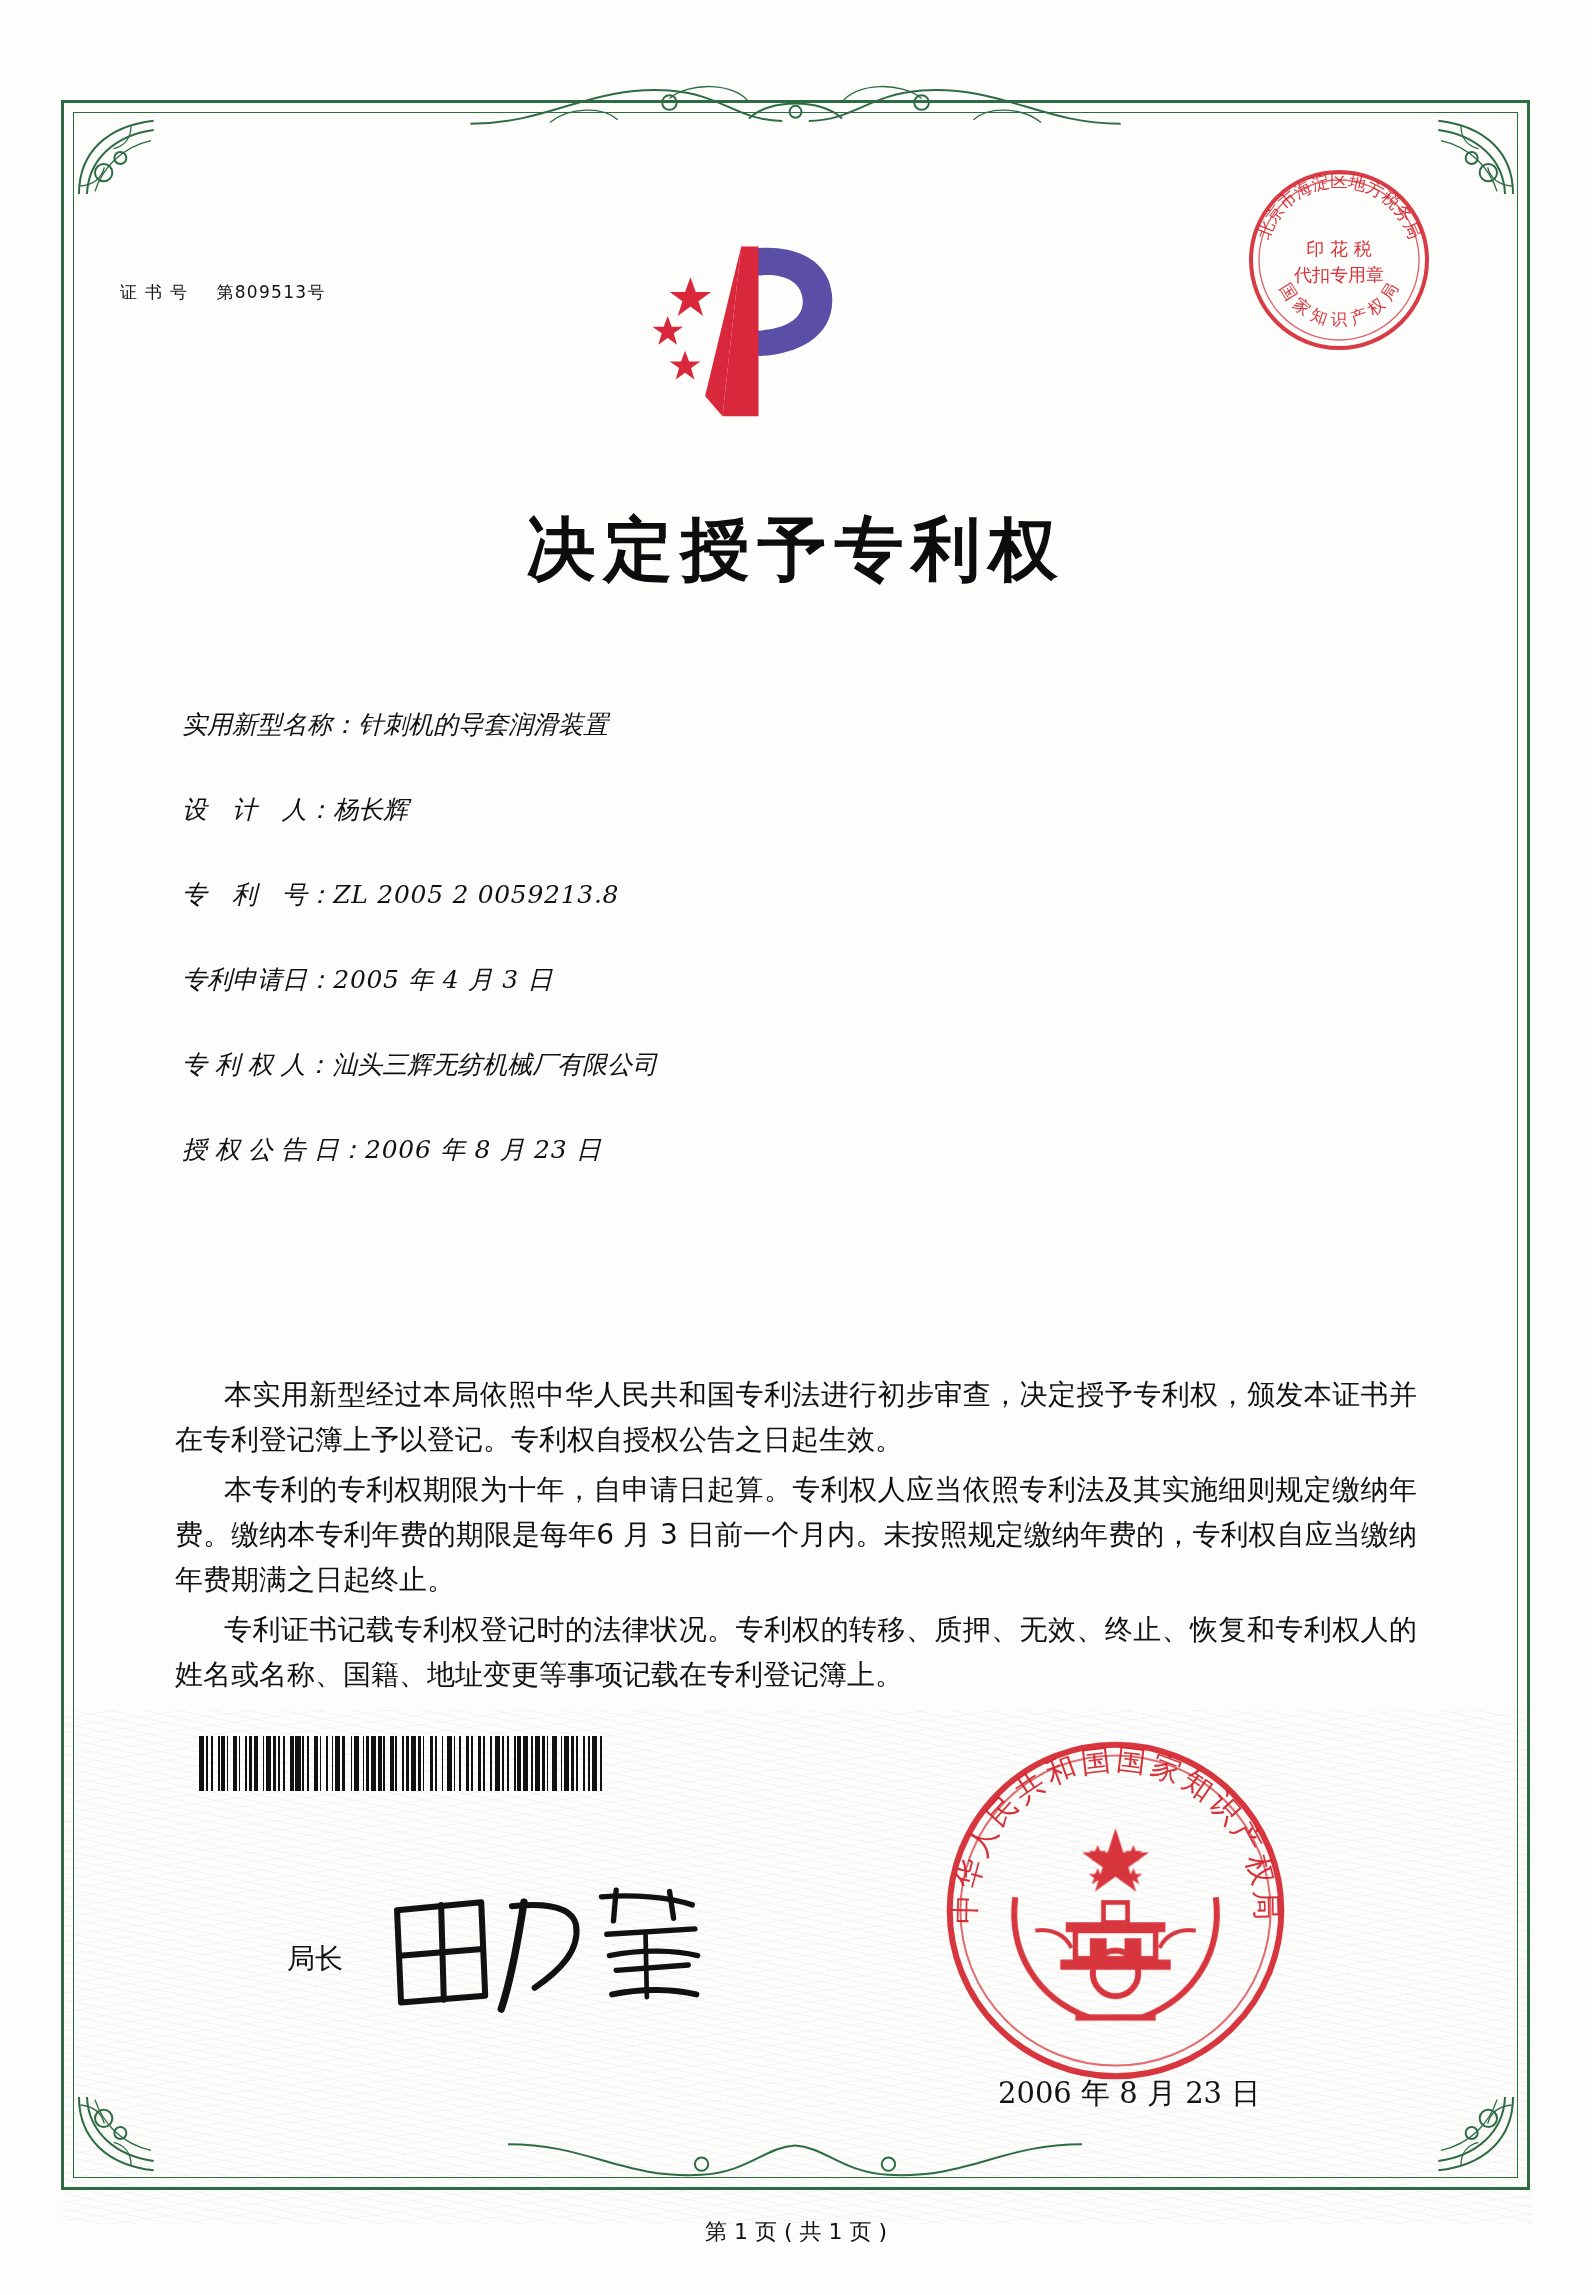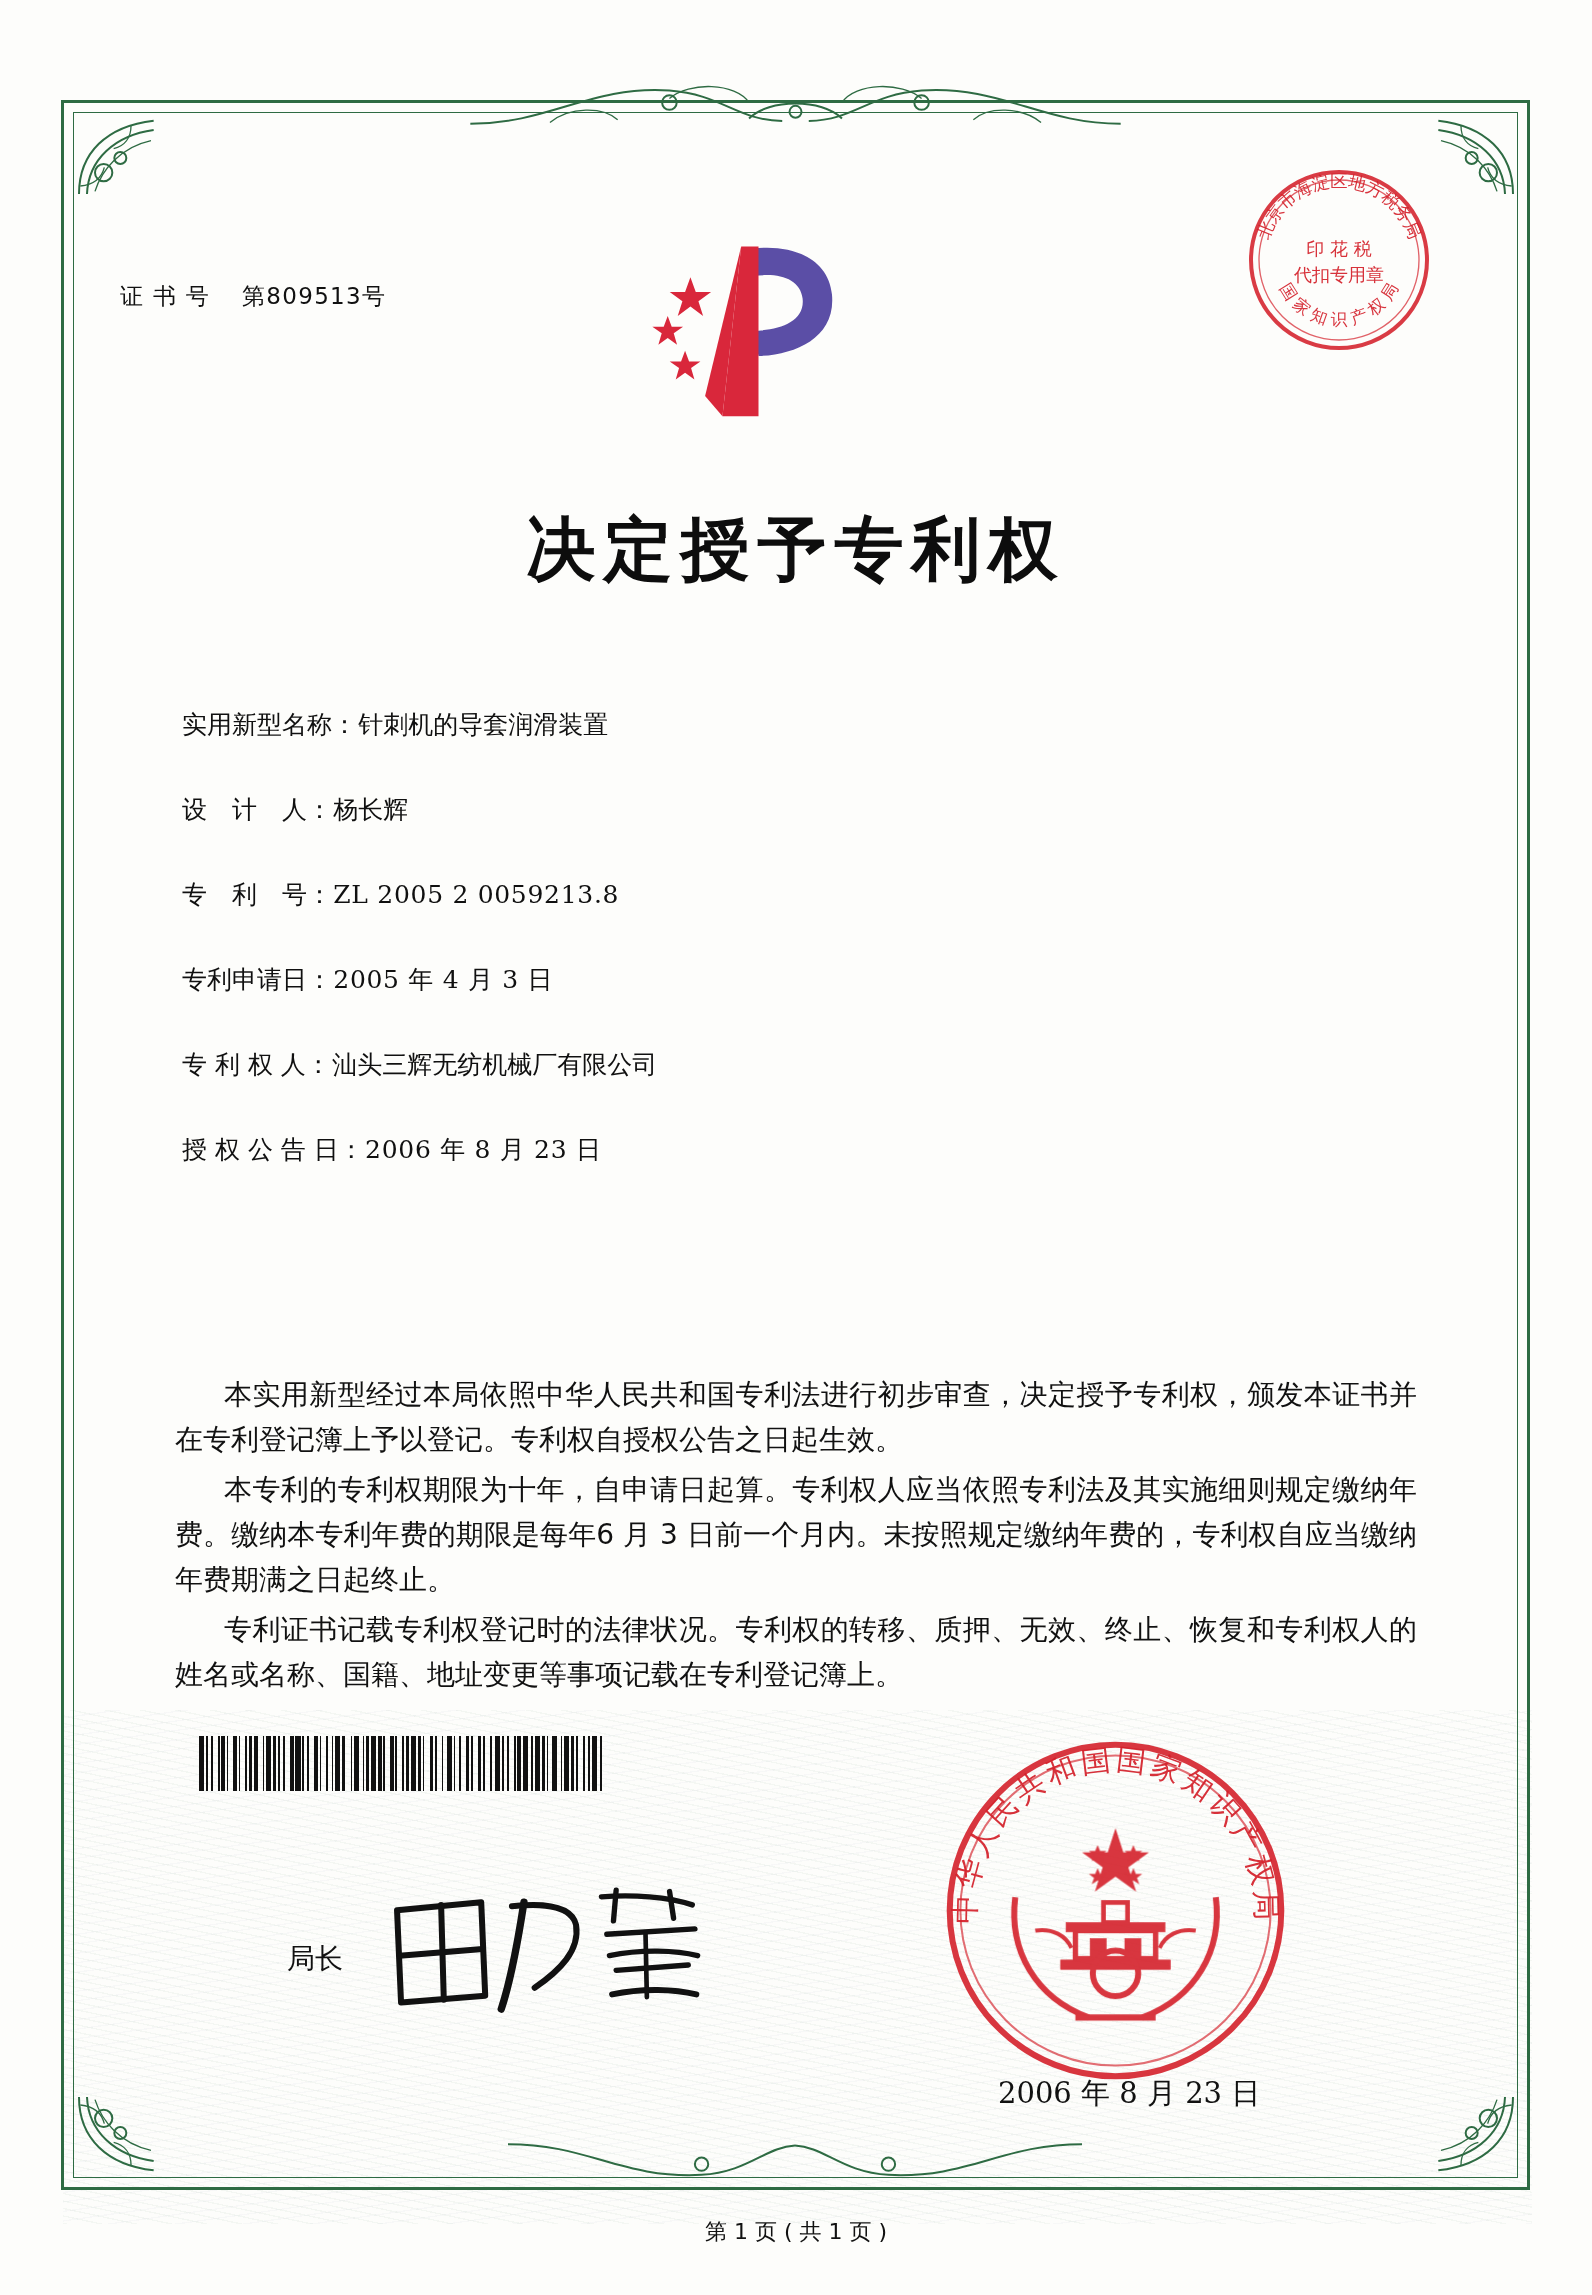--- a/index.html
+++ b/index.html
@@ -87,21 +87,21 @@
     height: 67px;
     pointer-events: none;
   }
 
   
   .cert-no {
     position: absolute;
     left: 120px;
     top: 281px;
     font-family: "DejaVu Sans", "Liberation Sans", sans-serif;
-    font-size: 23px;
+    font-size: 17px;
     letter-spacing: 1.3px;
     color: #111;
     white-space: nowrap;
   }
 
   
   .logo {
     position: absolute;
     left: 641px;
     top: 237px;
@@ -131,20 +131,21 @@
     letter-spacing: 8px;
     color: #0d0d0d;
   }
 
   
   .fields {
     position: absolute;
     left: 182px;
     top: 708px;
     width: 1202px;
+    font-style: italic;
   }
   .field {
     display: flex;
     align-items: baseline;
     margin-bottom: 52px;
     font-size: 25px;
     color: #101010;
     white-space: nowrap;
   }
   .field .label {

